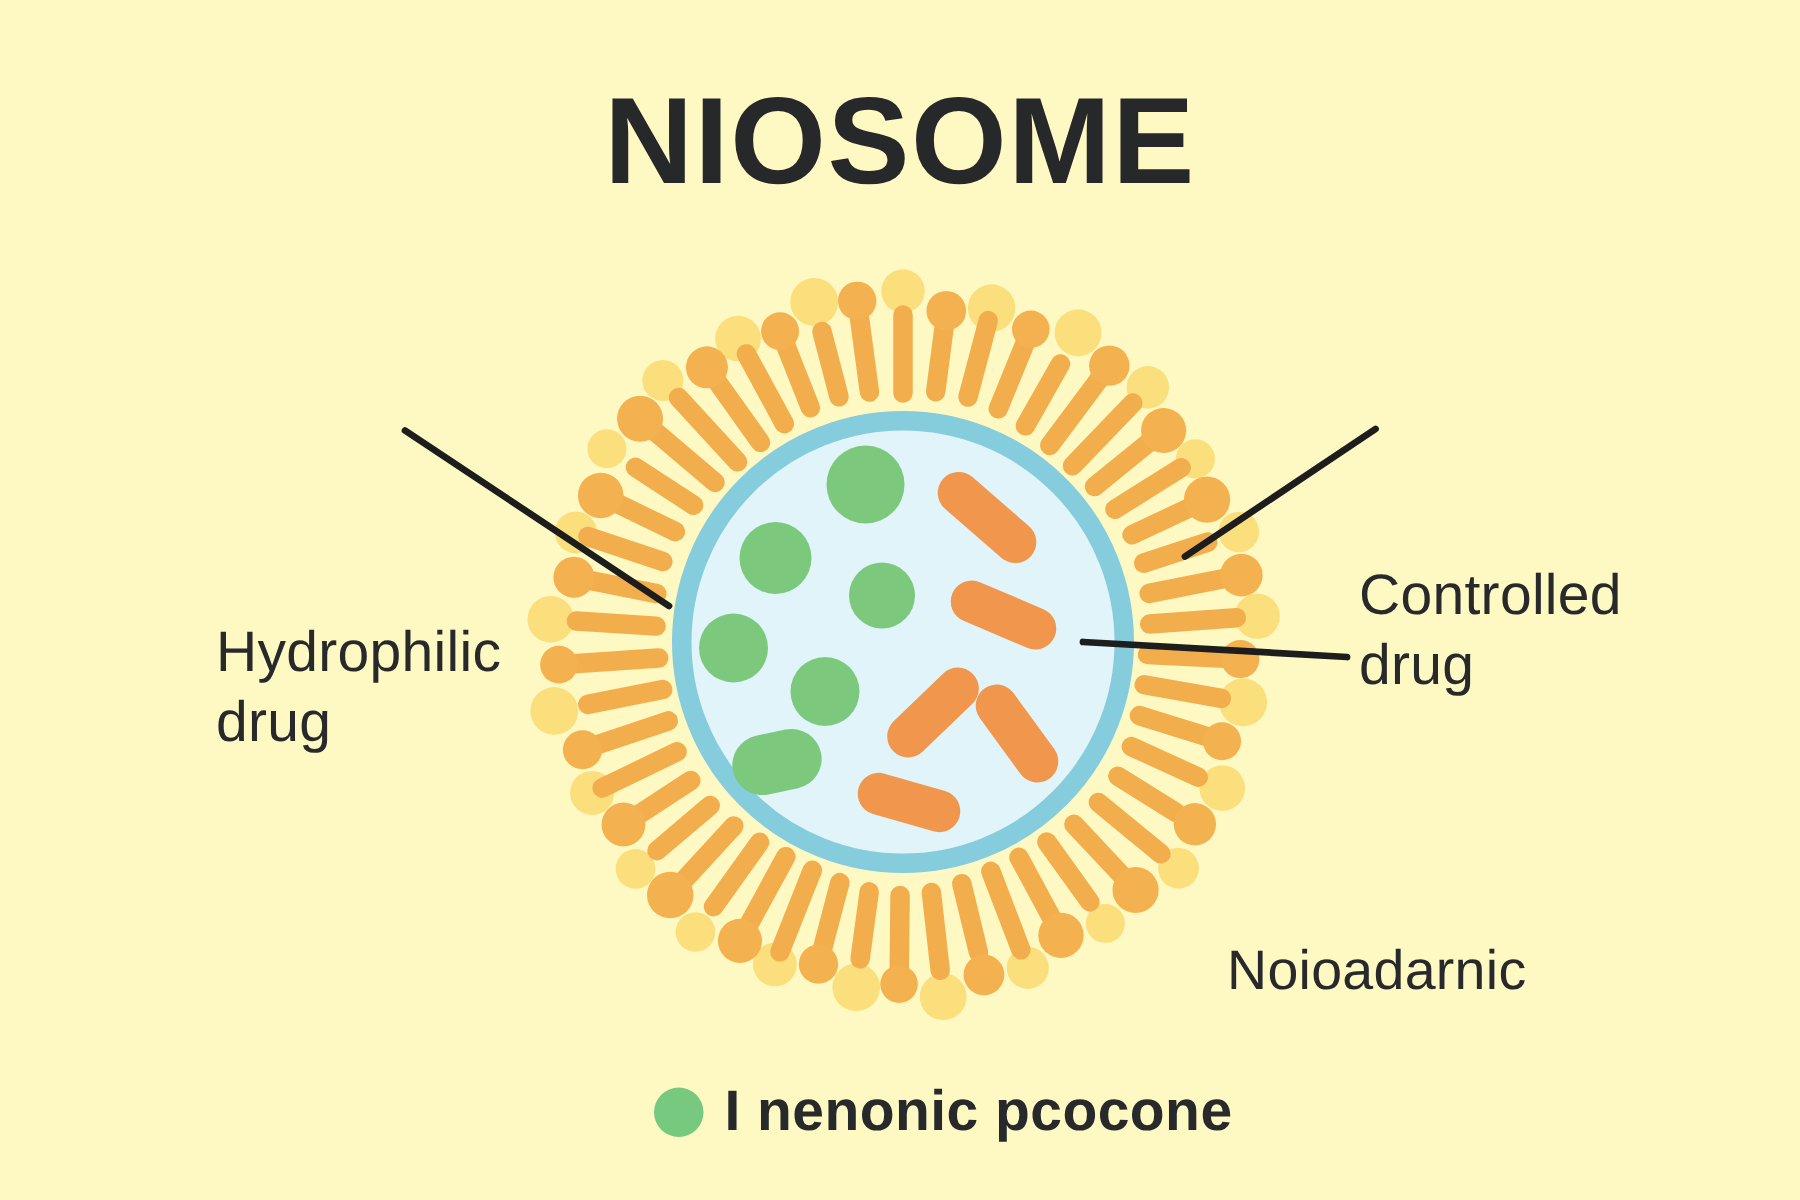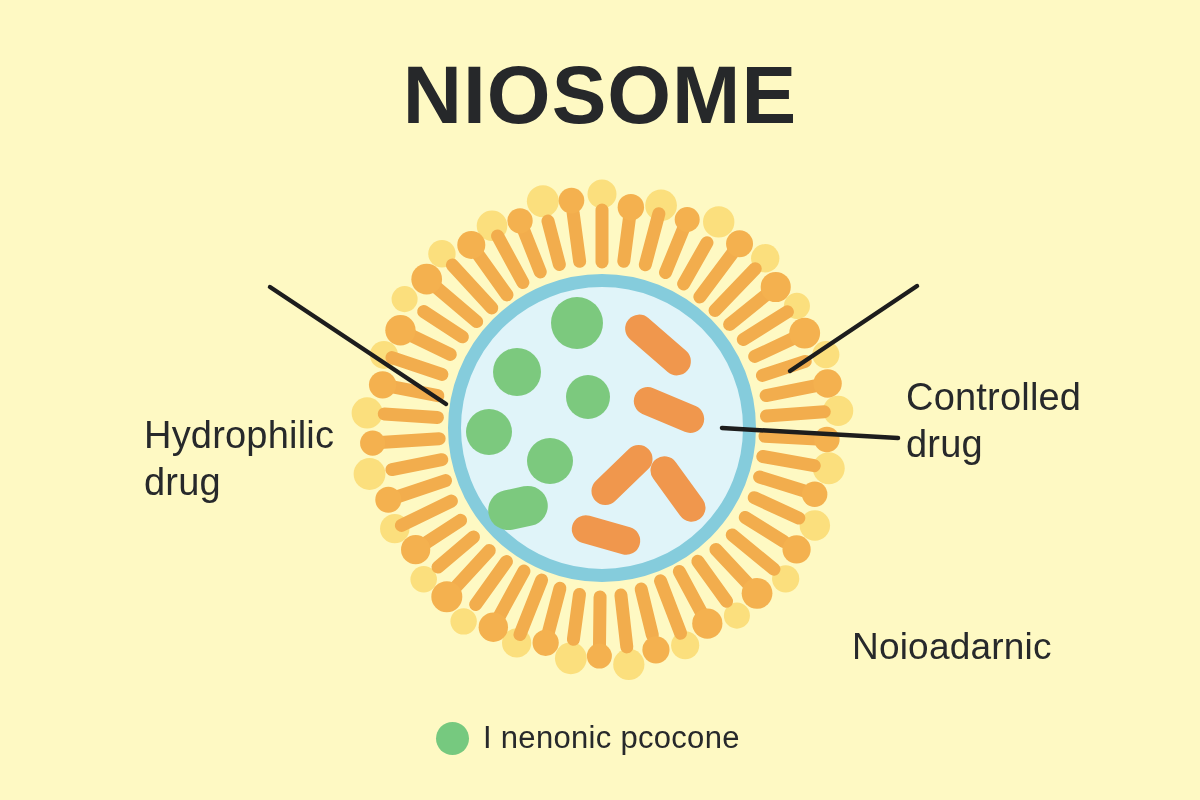--- a/index.html
+++ b/index.html
@@ -29,37 +29,38 @@
     font-size: 82px;
     font-weight: 700;
     letter-spacing: 1px;
     color: #26282a;
   }
   #label-enhanced   { left: 70px;  top: 174px; width: 290px; font-size: 37px; }
   #label-dual       { left: 846px; top: 174px; font-size: 37px; }
   #label-hydro      { left: 144px; top: 412px; font-size: 38px; }
   #label-lipo       { left: 906px; top: 374px; font-size: 38px; }
   #label-controlled { left: 108px; top: 620px; width: 308px; font-size: 38px; }
-  #label-nonionic   { left: 852px; top: 624px; font-size: 37px; }
+  #label-nonionic   { left: 818px; top: 624px; font-size: 37px; }
   #legend {
     position: absolute;
     left: 436px; top: 720px;
     display: flex;
     align-items: center;
     gap: 14px;
   }
   #legend-dot {
     width: 33px; height: 33px;
     border-radius: 50%;
     flex: 0 0 auto;
   }
   #legend-text {
-    font-size: 31px;
+    font-size: 38px;
     color: #27292b;
     letter-spacing: 0.3px;
+    font-weight: bold;
   }
 </style>
 </head>
 <body>
 
 <div id="stage">
 
   <svg id="niosome-svg" width="1200" height="800" viewBox="0 0 1200 800">
       <circle cx="602" cy="194" r="14.5" fill="#fbdf7d"></circle>
       <circle cx="661.0682137449077" cy="205.39466590535963" r="15.84806214371744" fill="#fbdf7d"></circle>

